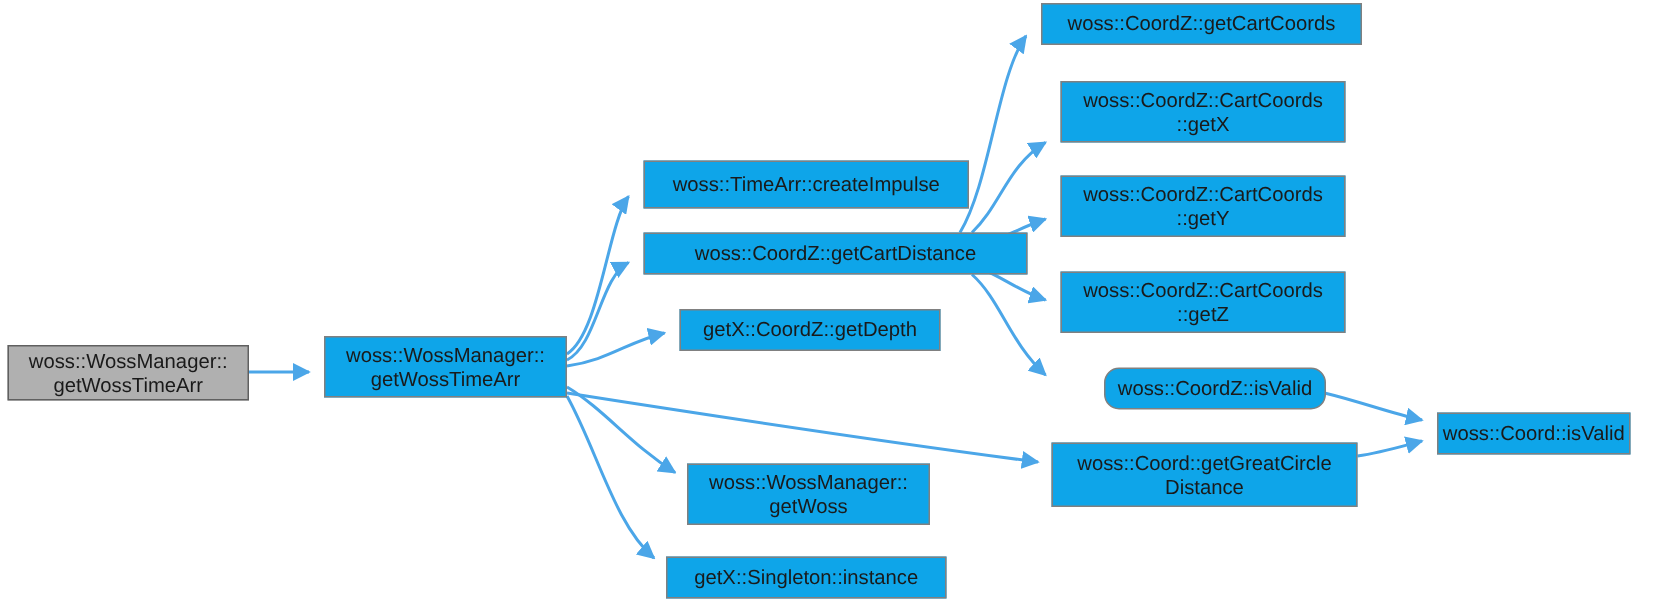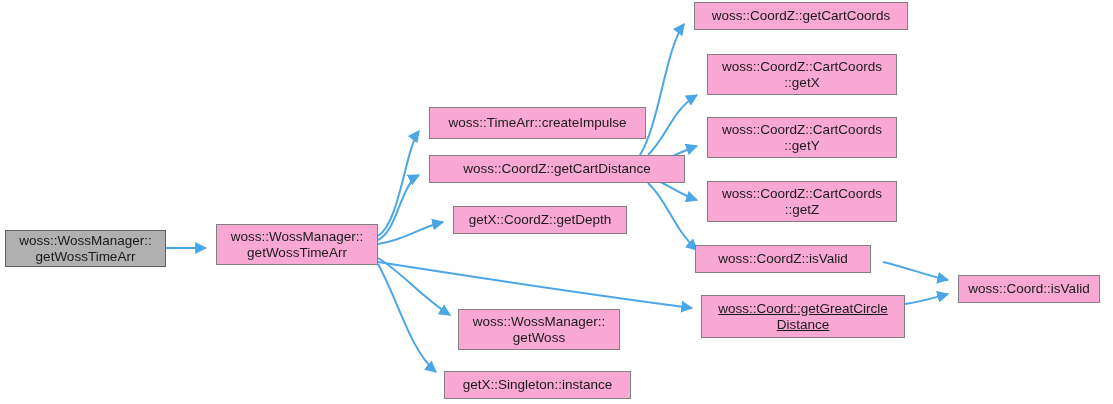--- a/index.html
+++ b/index.html
@@ -20,21 +20,21 @@
     left: 0;
     top: 0;
     width: 1113px;
     height: 404px;
     pointer-events: none;
   }
   .node {
     position: absolute;
     box-sizing: border-box;
     border: 1px solid #808080;
-    background: #f9a8d4;
+    background: #0ea5e9;
     color: #1a1a1a;
     display: flex;
     align-items: center;
     justify-content: center;
     text-align: center;
     font-size: 13.5px;
     line-height: 16px;
     letter-spacing: 0px;
     white-space: pre-line;
     z-index: 2;
@@ -86,18 +86,18 @@
       <div class="node" style="left: 458px; top: 309px; width: 162px; height: 41px;"><span class="nlabel">woss::WossManager::
 getWoss</span></div>
       <div class="node" style="left: 444px; top: 371px; width: 187px; height: 28px;"><span class="nlabel">getX::Singleton::instance</span></div>
       <div class="node" style="left: 694px; top: 2px; width: 214px; height: 28px;"><span class="nlabel">woss::CoordZ::getCartCoords</span></div>
       <div class="node" style="left: 707px; top: 54px; width: 190px; height: 41px;"><span class="nlabel">woss::CoordZ::CartCoords
 ::getX</span></div>
       <div class="node" style="left: 707px; top: 117px; width: 190px; height: 41px;"><span class="nlabel">woss::CoordZ::CartCoords
 ::getY</span></div>
       <div class="node" style="left: 707px; top: 181px; width: 190px; height: 41px;"><span class="nlabel">woss::CoordZ::CartCoords
 ::getZ</span></div>
-      <div class="node" style="left: 695px; top: 245px; width: 176px; height: 28px;"><span class="nlabel">woss::CoordZ::isValid</span></div>
-      <div class="node" style="left: 701px; top: 295px; width: 204px; height: 43px; text-decoration: underline;"><span class="nlabel">woss::Coord::getGreatCircle
+      <div class="node" style="left: 736px; top: 245px; width: 148px; height: 28px; border-radius: 10px;"><span class="nlabel">woss::CoordZ::isValid</span></div>
+      <div class="node" style="left: 701px; top: 295px; width: 204px; height: 43px;"><span class="nlabel">woss::Coord::getGreatCircle
 Distance</span></div>
-      <div class="node" style="left: 958px; top: 275px; width: 142px; height: 28px;"><span class="nlabel">woss::Coord::isValid</span></div>
+      <div class="node" style="left: 958px; top: 275px; width: 129px; height: 28px;"><span class="nlabel">woss::Coord::isValid</span></div>
     </div>
 </div>
 
 </body></html>

